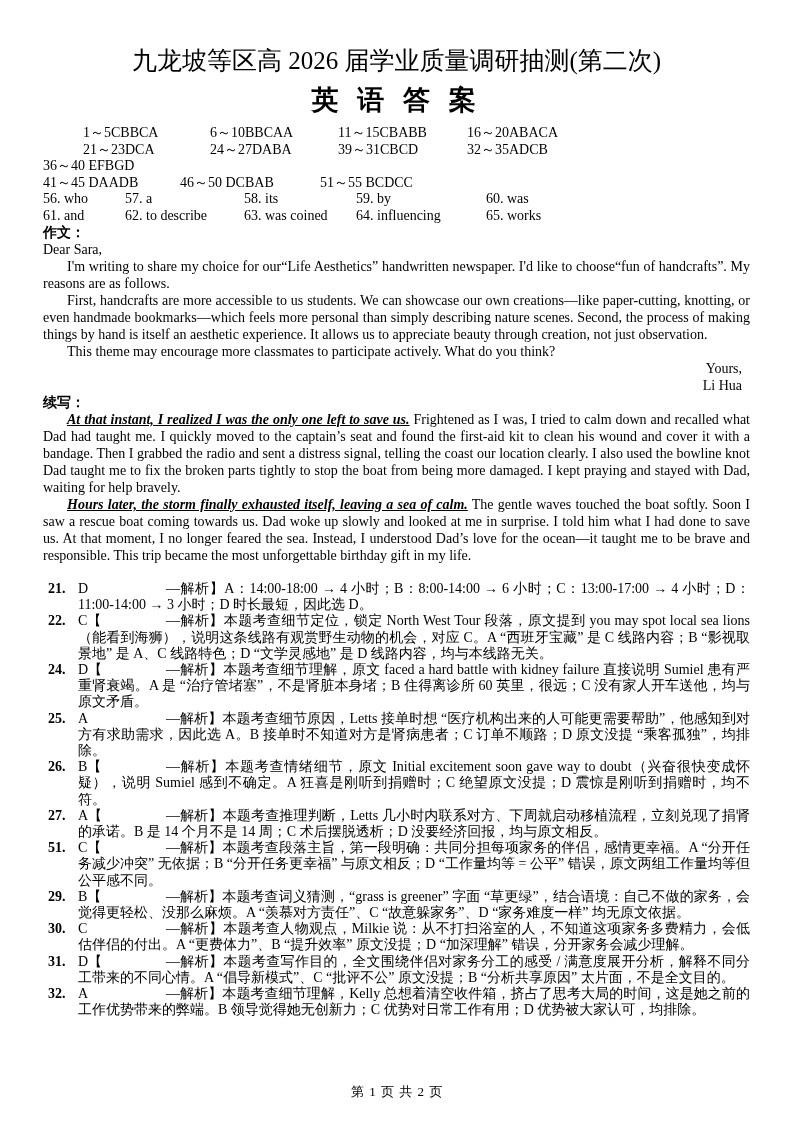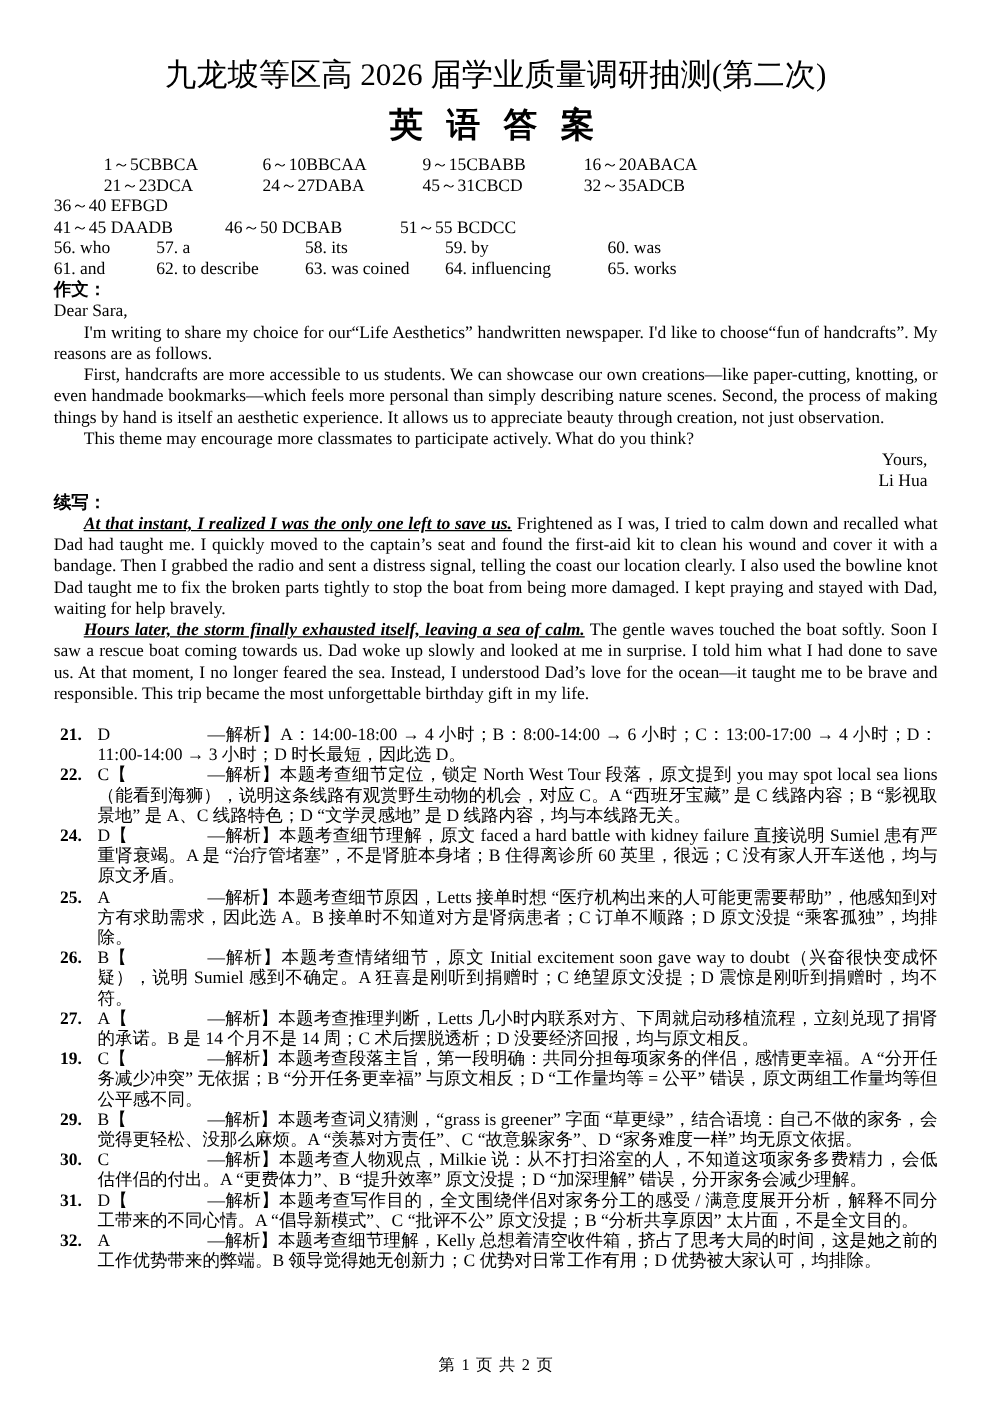--- a/index.html
+++ b/index.html
@@ -50,27 +50,27 @@
 
 <div class="page">
 
   <h1 class="title">九龙坡等区高 2026 届学业质量调研抽测(第二次)</h1>
   <h2 class="subtitle">英 语 答 案</h2>
 
   <div>
     <div class="akrow cols4">
       <span class="akcell">1～5CBBCA</span>
       <span class="akcell">6～10BBCAA</span>
-      <span class="akcell">9～15CBABB</span>
+      <span class="akcell">11～15CBABB</span>
       <span class="akcell">16～20ABACA</span>
     </div>
     <div class="akrow cols4">
       <span class="akcell">21～23DCA</span>
       <span class="akcell">24～27DABA</span>
-      <span class="akcell">45～31CBCD</span>
+      <span class="akcell">39～31CBCD</span>
       <span class="akcell">32～35ADCB</span>
     </div>
     <div class="akrow">
       <span class="akcell">36～40 EFBGD</span>
     </div>
     <div class="akrow cols3">
       <span class="akcell">41～45 DAADB</span>
       <span class="akcell">46～50 DCBAB</span>
       <span class="akcell">51～55 BCDCC</span>
     </div>
@@ -106,21 +106,21 @@
     <p class="para indent"><span class="lead">Hours later, the storm finally exhausted itself, leaving a sea of calm.</span><span> The gentle waves touched the boat softly. Soon I saw a rescue boat coming towards us. Dad woke up slowly and looked at me in surprise. I told him what I had done to save us. At that moment, I no longer feared the sea. Instead, I understood Dad’s love for the ocean—it taught me to be brave and responsible. This trip became the most unforgettable birthday gift in my life.</span></p>
   </div>
 
   <div class="items">
     <div class="item"><span class="num">21.</span><span class="ans">D</span><span>—解析】A：14:00-18:00 → 4 小时；B：8:00-14:00 → 6 小时；C：13:00-17:00 → 4 小时；D：11:00-14:00 → 3 小时；D 时长最短，因此选 D。</span></div>
     <div class="item"><span class="num">22.</span><span class="ans">C【</span><span>—解析】本题考查细节定位，锁定 North West Tour 段落，原文提到 you may spot local sea lions（能看到海狮），说明这条线路有观赏野生动物的机会，对应 C。A “西班牙宝藏” 是 C 线路内容；B “影视取景地” 是 A、C 线路特色；D “文学灵感地” 是 D 线路内容，均与本线路无关。</span></div>
     <div class="item"><span class="num">24.</span><span class="ans">D【</span><span>—解析】本题考查细节理解，原文 faced a hard battle with kidney failure 直接说明 Sumiel 患有严重肾衰竭。A 是 “治疗管堵塞”，不是肾脏本身堵；B 住得离诊所 60 英里，很远；C 没有家人开车送他，均与原文矛盾。</span></div>
     <div class="item"><span class="num">25.</span><span class="ans">A</span><span>—解析】本题考查细节原因，Letts 接单时想 “医疗机构出来的人可能更需要帮助”，他感知到对方有求助需求，因此选 A。B 接单时不知道对方是肾病患者；C 订单不顺路；D 原文没提 “乘客孤独”，均排除。</span></div>
     <div class="item"><span class="num">26.</span><span class="ans">B【</span><span>—解析】本题考查情绪细节，原文 Initial excitement soon gave way to doubt（兴奋很快变成怀疑），说明 Sumiel 感到不确定。A 狂喜是刚听到捐赠时；C 绝望原文没提；D 震惊是刚听到捐赠时，均不符。</span></div>
     <div class="item"><span class="num">27.</span><span class="ans">A【</span><span>—解析】本题考查推理判断，Letts 几小时内联系对方、下周就启动移植流程，立刻兑现了捐肾的承诺。B 是 14 个月不是 14 周；C 术后摆脱透析；D 没要经济回报，均与原文相反。</span></div>
-    <div class="item"><span class="num">19.</span><span class="ans">C【</span><span>—解析】本题考查段落主旨，第一段明确：共同分担每项家务的伴侣，感情更幸福。A “分开任务减少冲突” 无依据；B “分开任务更幸福” 与原文相反；D “工作量均等 = 公平” 错误，原文两组工作量均等但公平感不同。</span></div>
+    <div class="item"><span class="num">51.</span><span class="ans">C【</span><span>—解析】本题考查段落主旨，第一段明确：共同分担每项家务的伴侣，感情更幸福。A “分开任务减少冲突” 无依据；B “分开任务更幸福” 与原文相反；D “工作量均等 = 公平” 错误，原文两组工作量均等但公平感不同。</span></div>
     <div class="item"><span class="num">29.</span><span class="ans">B【</span><span>—解析】本题考查词义猜测，“grass is greener” 字面 “草更绿”，结合语境：自己不做的家务，会觉得更轻松、没那么麻烦。A “羡慕对方责任”、C “故意躲家务”、D “家务难度一样” 均无原文依据。</span></div>
     <div class="item"><span class="num">30.</span><span class="ans">C</span><span>—解析】本题考查人物观点，Milkie 说：从不打扫浴室的人，不知道这项家务多费精力，会低估伴侣的付出。A “更费体力”、B “提升效率” 原文没提；D “加深理解” 错误，分开家务会减少理解。</span></div>
     <div class="item"><span class="num">31.</span><span class="ans">D【</span><span>—解析】本题考查写作目的，全文围绕伴侣对家务分工的感受 / 满意度展开分析，解释不同分工带来的不同心情。A “倡导新模式”、C “批评不公” 原文没提；B “分析共享原因” 太片面，不是全文目的。</span></div>
     <div class="item"><span class="num">32.</span><span class="ans">A</span><span>—解析】本题考查细节理解，Kelly 总想着清空收件箱，挤占了思考大局的时间，这是她之前的工作优势带来的弊端。B 领导觉得她无创新力；C 优势对日常工作有用；D 优势被大家认可，均排除。</span></div>
   </div>
 
 </div>
 
 <div class="footer">第 1 页 共 2 页</div>
 

